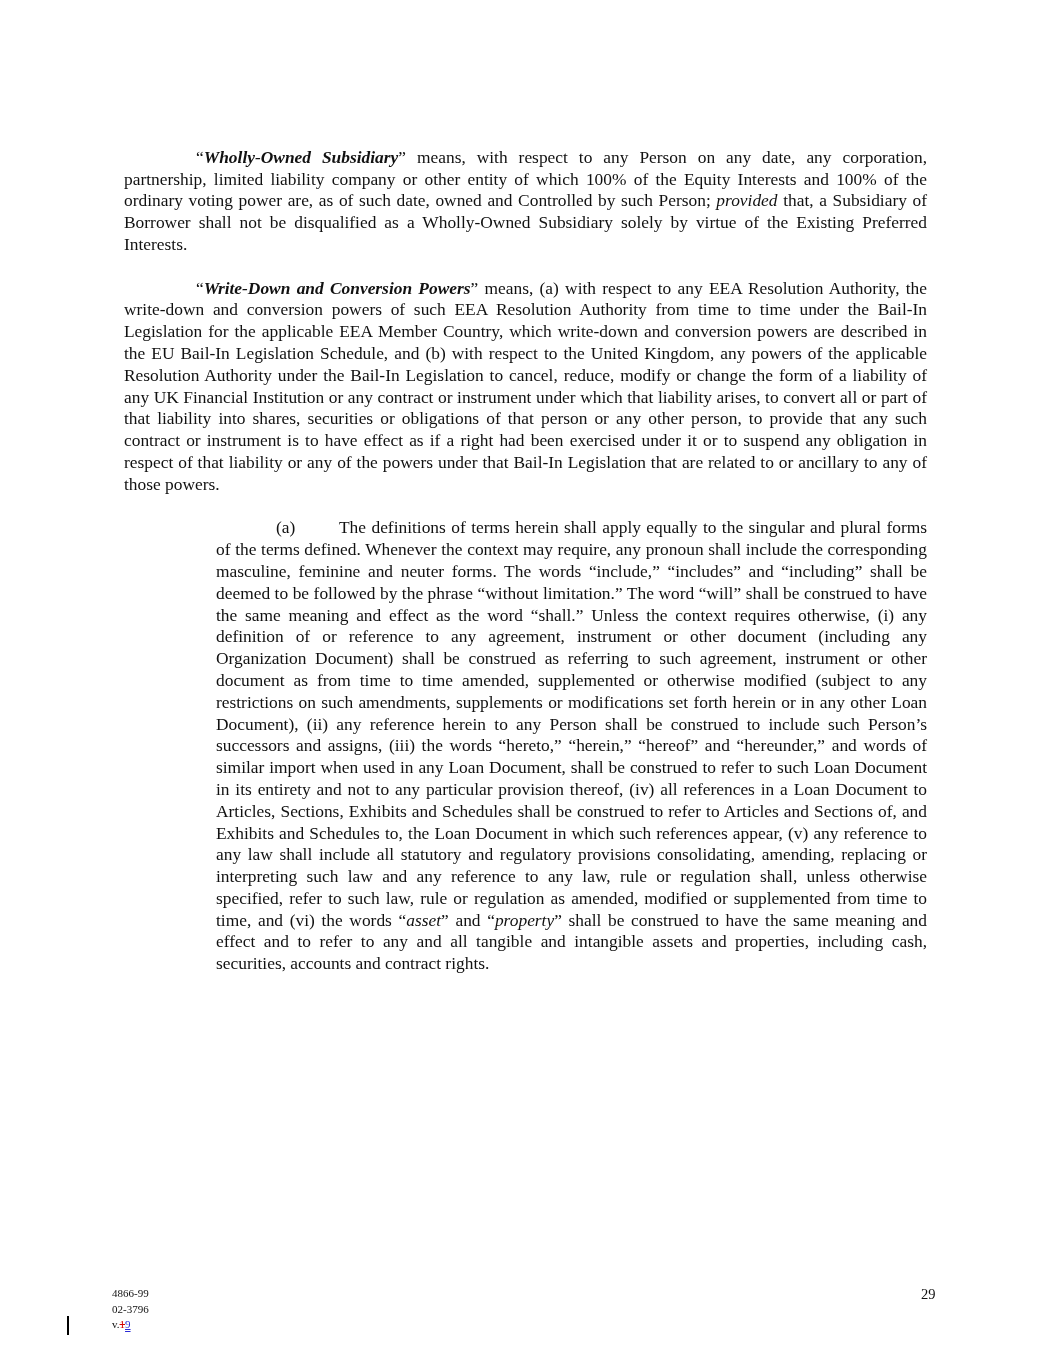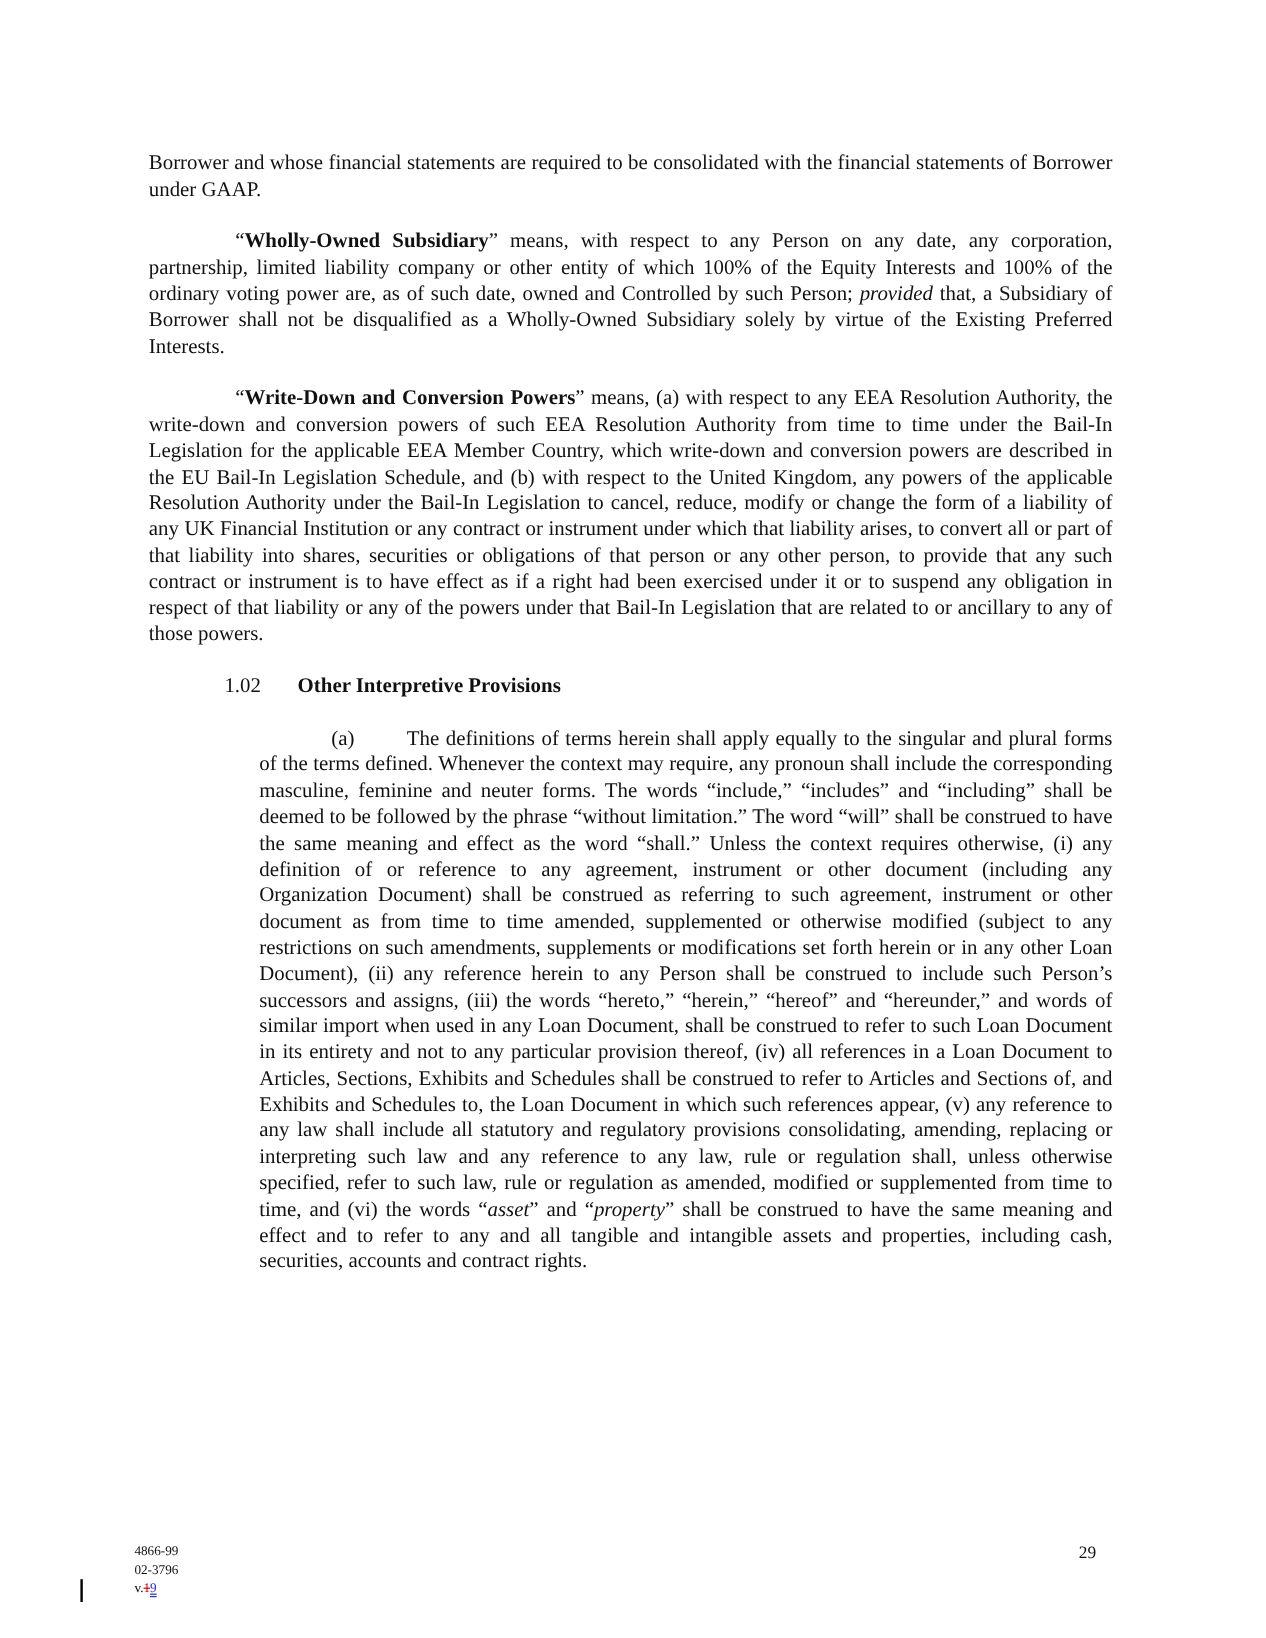--- a/index.html
+++ b/index.html
@@ -10,41 +10,37 @@
     }
     .page { position: absolute; left: 124px; top: 125px; width: 803px; }
     p { margin: 0; font-size: 17.4px; line-height: 21.8px; text-align: justify; }
     .indent { text-indent: 72px; }
     .gap { margin-top: 21.8px; }
     .heading-row { margin-top: 21.8px; padding-left: 63px; font-size: 17.4px; line-height: 21.8px; }
     .heading-row .num { display: inline-block; width: 61px; }
     .heading-row .title { font-weight: bold; }
     .sub { margin-left: 92px; text-indent: 60px; }
     .sub .label { display: inline-block; width: 63px; text-indent: 0; }
-    b i, .bi { font-weight: bold; }
+    b i, .bi { font-weight: bold; font-style: italic; }
     .footer-left { position: absolute; left: 112px; top: 1286px; font-size: 11px; line-height: 15.5px; }
     .footer-left .del { color: #d40000; text-decoration: line-through; }
     .footer-left .ins { color: #2b2bd6; text-decoration: underline double; }
-    .footer-right { position: absolute; left: 899px; top: 1286px; font-size: 14.5px; }
+    .footer-right { position: absolute; left: 921px; top: 1286px; font-size: 14.5px; }
     .change-bar { position: absolute; left: 67px; top: 1316px; width: 2px; height: 19px; background: #000; }
   </style>
 </head>
 <body>
 
 <div class="page">
-  <p>Borrower and whose financial statements are required to be consolidated with the financial statements of Borrower under GAAP.</p>
 
   <p class="indent gap"><span>“</span><span class="bi">Wholly-Owned Subsidiary</span><span>” means, with respect to any Person on any date, any corporation, partnership, limited liability company or other entity of which 100% of the Equity Interests and 100% of the ordinary voting power are, as of such date, owned and Controlled by such Person; </span><i>provided</i><span> that, a Subsidiary of Borrower shall not be disqualified as a Wholly-Owned Subsidiary solely by virtue of the Existing Preferred Interests.</span></p>
 
 
   <p class="indent gap"><span>“</span><span class="bi">Write-Down and Conversion Powers</span><span>” means, (a) with respect to any EEA Resolution Authority, the write-down and conversion powers of such EEA Resolution Authority from time to time under the Bail-In Legislation for the applicable EEA Member Country, which write-down and conversion powers are described in the EU Bail-In Legislation Schedule, and (b) with respect to the United Kingdom, any powers of the applicable Resolution Authority under the Bail-In Legislation to cancel, reduce, modify or change the form of a liability of any UK Financial Institution or any contract or instrument under which that liability arises, to convert all or part of that liability into shares, securities or obligations of that person or any other person, to provide that any such contract or instrument is to have effect as if a right had been exercised under it or to suspend any obligation in respect of that liability or any of the powers under that Bail-In Legislation that are related to or ancillary to any of those powers.</span></p>
 
-  <div class="heading-row">
-    <span class="num">1.02</span><span class="title">Other Interpretive Provisions</span>
-  </div>
 
 
   <p class="sub gap"><span class="label">(a)</span><span>The definitions of terms herein shall apply equally to the singular and plural forms of the terms defined. Whenever the context may require, any pronoun shall include the corresponding masculine, feminine and neuter forms. The words “include,” “includes” and “including” shall be deemed to be followed by the phrase “without limitation.” The word “will” shall be construed to have the same meaning and effect as the word “shall.” Unless the context requires otherwise, (i) any definition of or reference to any agreement, instrument or other document (including any Organization Document) shall be construed as referring to such agreement, instrument or other document as from time to time amended, supplemented or otherwise modified (subject to any restrictions on such amendments, supplements or modifications set forth herein or in any other Loan Document), (ii) any reference herein to any Person shall be construed to include such Person’s successors and assigns, (iii) the words “hereto,” “herein,” “hereof” and “hereunder,” and words of similar import when used in any Loan Document, shall be construed to refer to such Loan Document in its entirety and not to any particular provision thereof, (iv) all references in a Loan Document to Articles, Sections, Exhibits and Schedules shall be construed to refer to Articles and Sections of, and Exhibits and Schedules to, the Loan Document in which such references appear, (v) any reference to any law shall include all statutory and regulatory provisions consolidating, amending, replacing or interpreting such law and any reference to any law, rule or regulation shall, unless otherwise specified, refer to such law, rule or regulation as amended, modified or supplemented from time to time, and (vi) the words “</span><i>asset</i><span>” and “</span><i>property</i><span>” shall be construed to have the same meaning and effect and to refer to any and all tangible and intangible assets and properties, including cash, securities, accounts and contract rights.</span></p>
 </div>
 
 <div class="change-bar"></div>
 
 <div class="footer-left">
   <div>4866-99</div>
   <div>02-3796</div>

